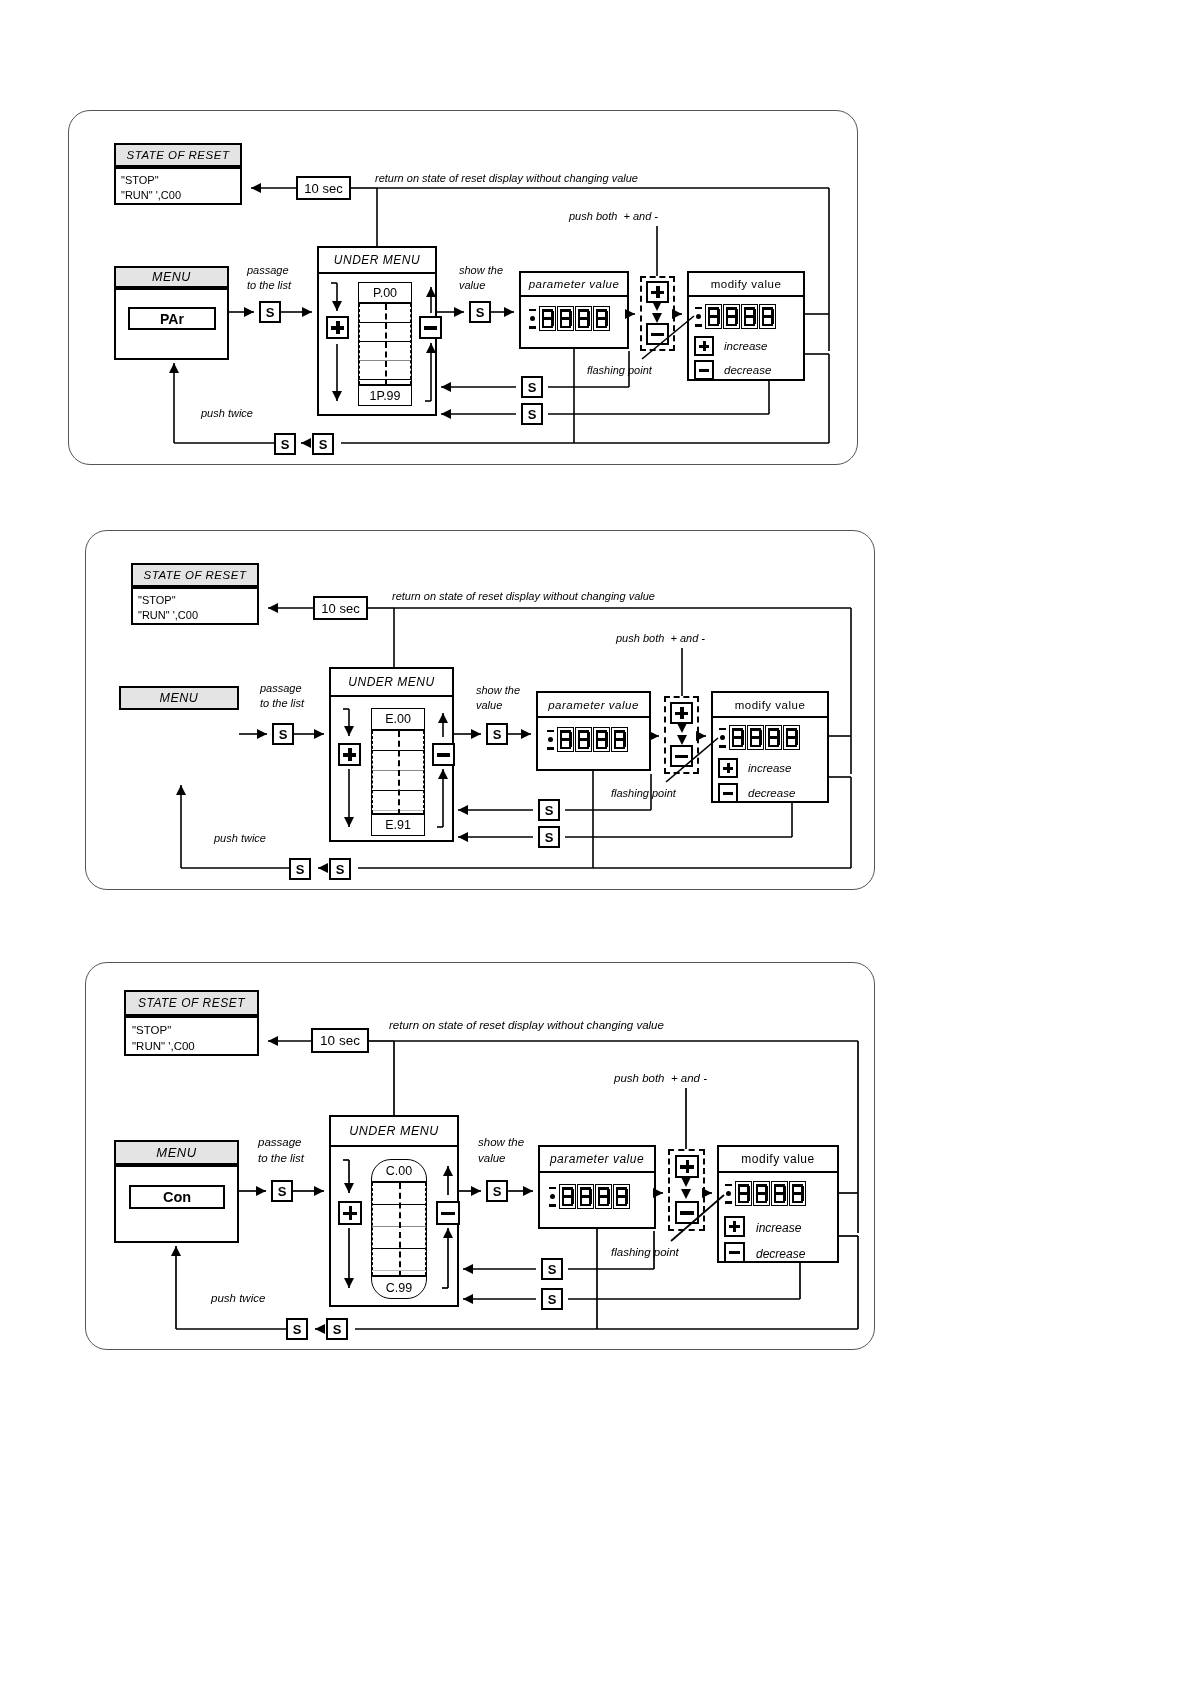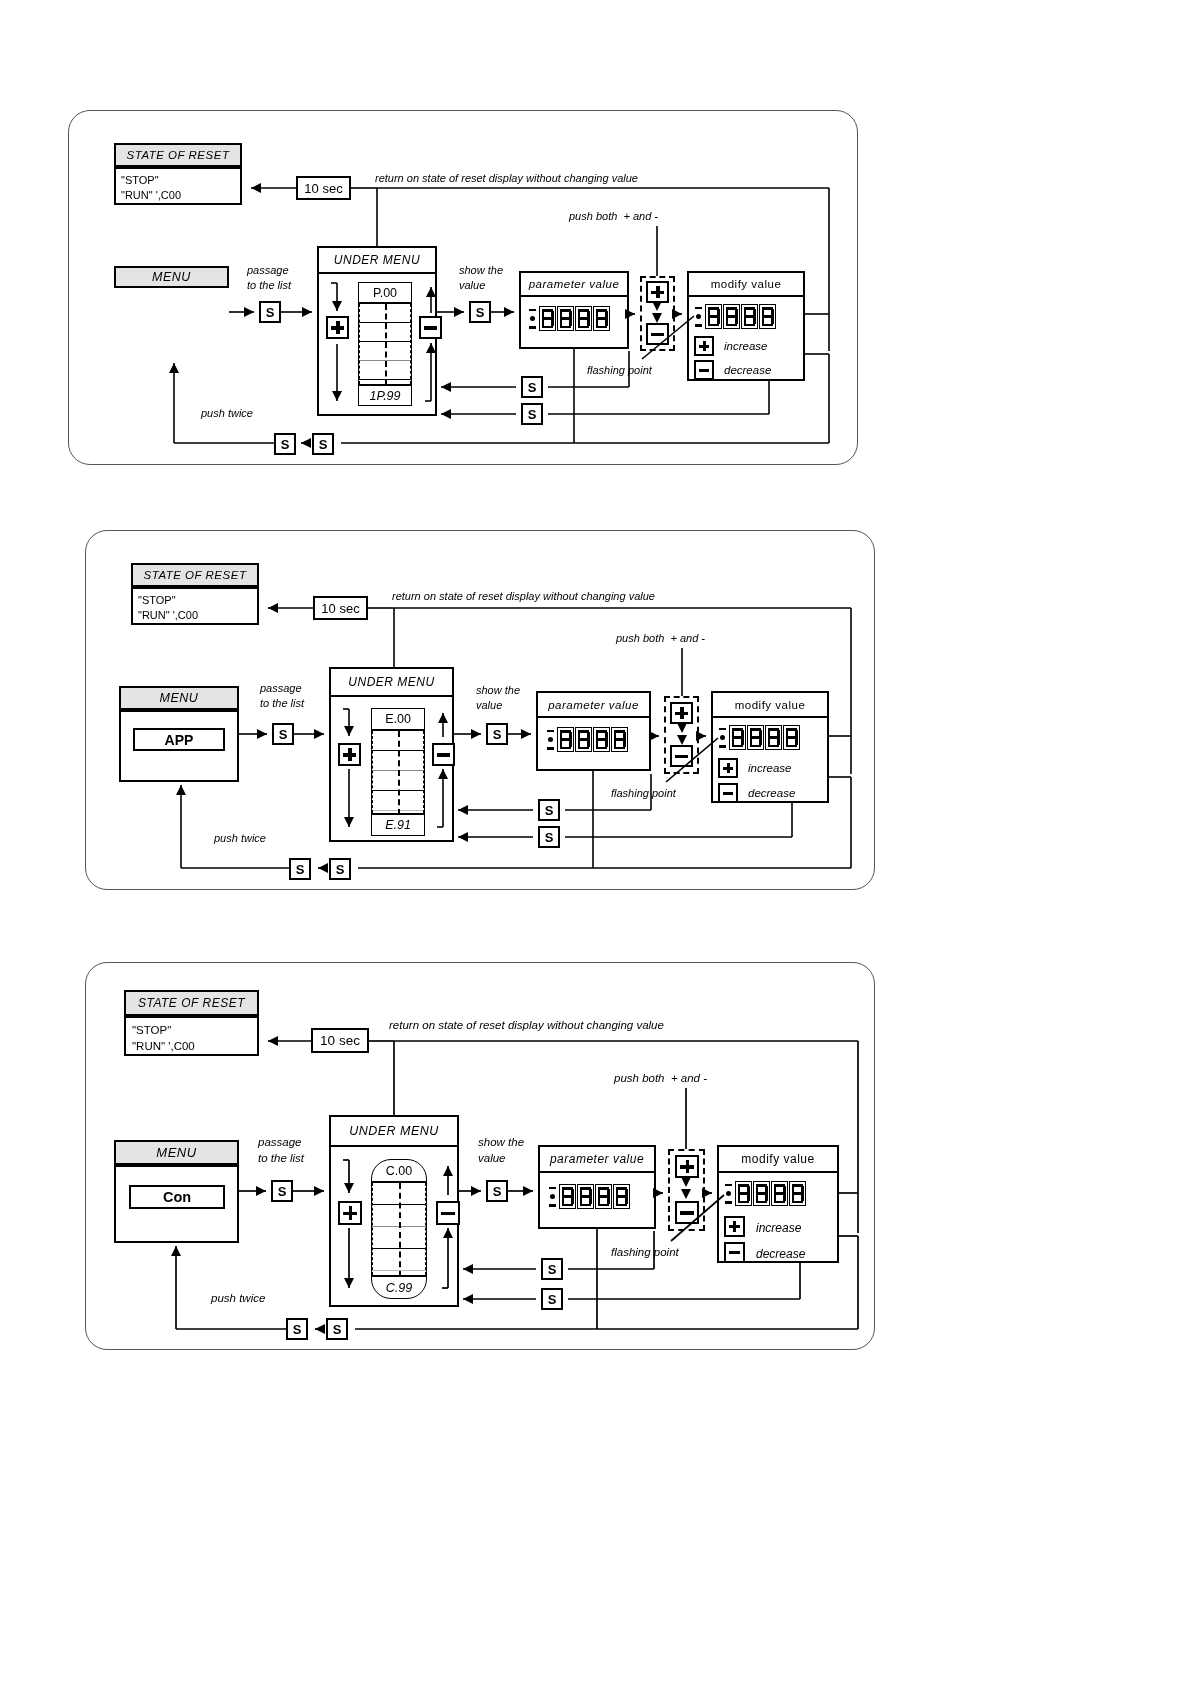--- a/index.html
+++ b/index.html
@@ -103,21 +103,20 @@
     position: absolute; left: 0; right: 0; top: 0;
     display:flex; align-items:center; justify-content:center;
     font-size: 12.5px;
     border-bottom: 2px solid #000;
   }
   .list .foot {
     position: absolute; left: 0; right: 0; bottom: 0;
     display:flex; align-items:center; justify-content:center;
     font-size: 12.5px;
     border-top: 2px solid #000;
-    font-style: italic;
   }
   .list .vdash {
     position: absolute;
     border-left: 2px dashed #000;
   }
   .list .sidedash-l, .list .sidedash-r {
     position: absolute; top:0; bottom:0;
     border-left: 1.5px dashed #000;
   }
 
@@ -182,20 +181,23 @@
     <div class="box" style="left:45px; top:56px; width:128px; height:38px;">
       <div class="txt" style="left:5px; top:4px; font-size:11px;">"STOP"
 "RUN" ',C00</div>
     </div>
 
     <div class="plainbox" style="left:227px; top:65px; width:55px; height:24px; font-size:13px;">10 sec</div>
 
     <div class="txt ital" style="left:306px; top:60px; font-size:11px;">return on state of reset display without changing value</div>
 
     <div class="hdr" style="left:45px; top:155px; width:115px; height:22px; font-size:12.5px;">MENU</div>
+    <div class="box" style="left:45px; top:177px; width:115px; height:72px;">
+      <div class="plainbox" style="left:12px; top:17px; width:88px; height:23px; font-weight:bold; font-size:14px;">PAr</div>
+    </div>
 
     <div class="txt ital" style="left:178px; top:152px; font-size:11px;">passage
 to the list</div>
     <div class="skey" style="left:190px; top:190px;">S</div>
 
     <div class="box" style="left:248px; top:135px; width:120px; height:170px;"></div>
     <div class="hdr" style="left:248px; top:135px; width:120px; height:28px; font-size:12px; background:#fff;">UNDER MENU</div>
 
     <div class="list" style="left:289px; top:171px; width:54px; height:124px;">
       <div class="cap" style="height:21px;">P.00</div>
@@ -395,23 +397,20 @@
     <div class="box" style="left:45px; top:56px; width:128px; height:38px;">
       <div class="txt" style="left:5px; top:4px; font-size:11px;">"STOP"
 "RUN" ',C00</div>
     </div>
 
     <div class="plainbox" style="left:227px; top:65px; width:55px; height:24px; font-size:13px;">10 sec</div>
 
     <div class="txt ital" style="left:306px; top:58px; font-size:11px;">return on state of reset display without changing value</div>
 
     <div class="hdr" style="left:33px; top:155px; width:120px; height:24px; font-size:12.5px;">MENU</div>
-    <div class="box" style="left:33px; top:179px; width:120px; height:72px;">
-      <div class="plainbox" style="left:12px; top:16px; width:92px; height:23px; font-weight:bold; font-size:14px;">APP</div>
-    </div>
 
     <div class="txt ital" style="left:174px; top:150px; font-size:11px;">passage
 to the list</div>
     <div class="skey" style="left:186px; top:192px;">S</div>
 
     <div class="box" style="left:243px; top:136px; width:125px; height:175px;"></div>
     <div class="hdr" style="left:243px; top:136px; width:125px; height:30px; font-size:12px; background:#fff;">UNDER MENU</div>
 
     <div class="list" style="left:285px; top:177px; width:54px; height:128px;">
       <div class="cap" style="height:22px;">E.00</div>

